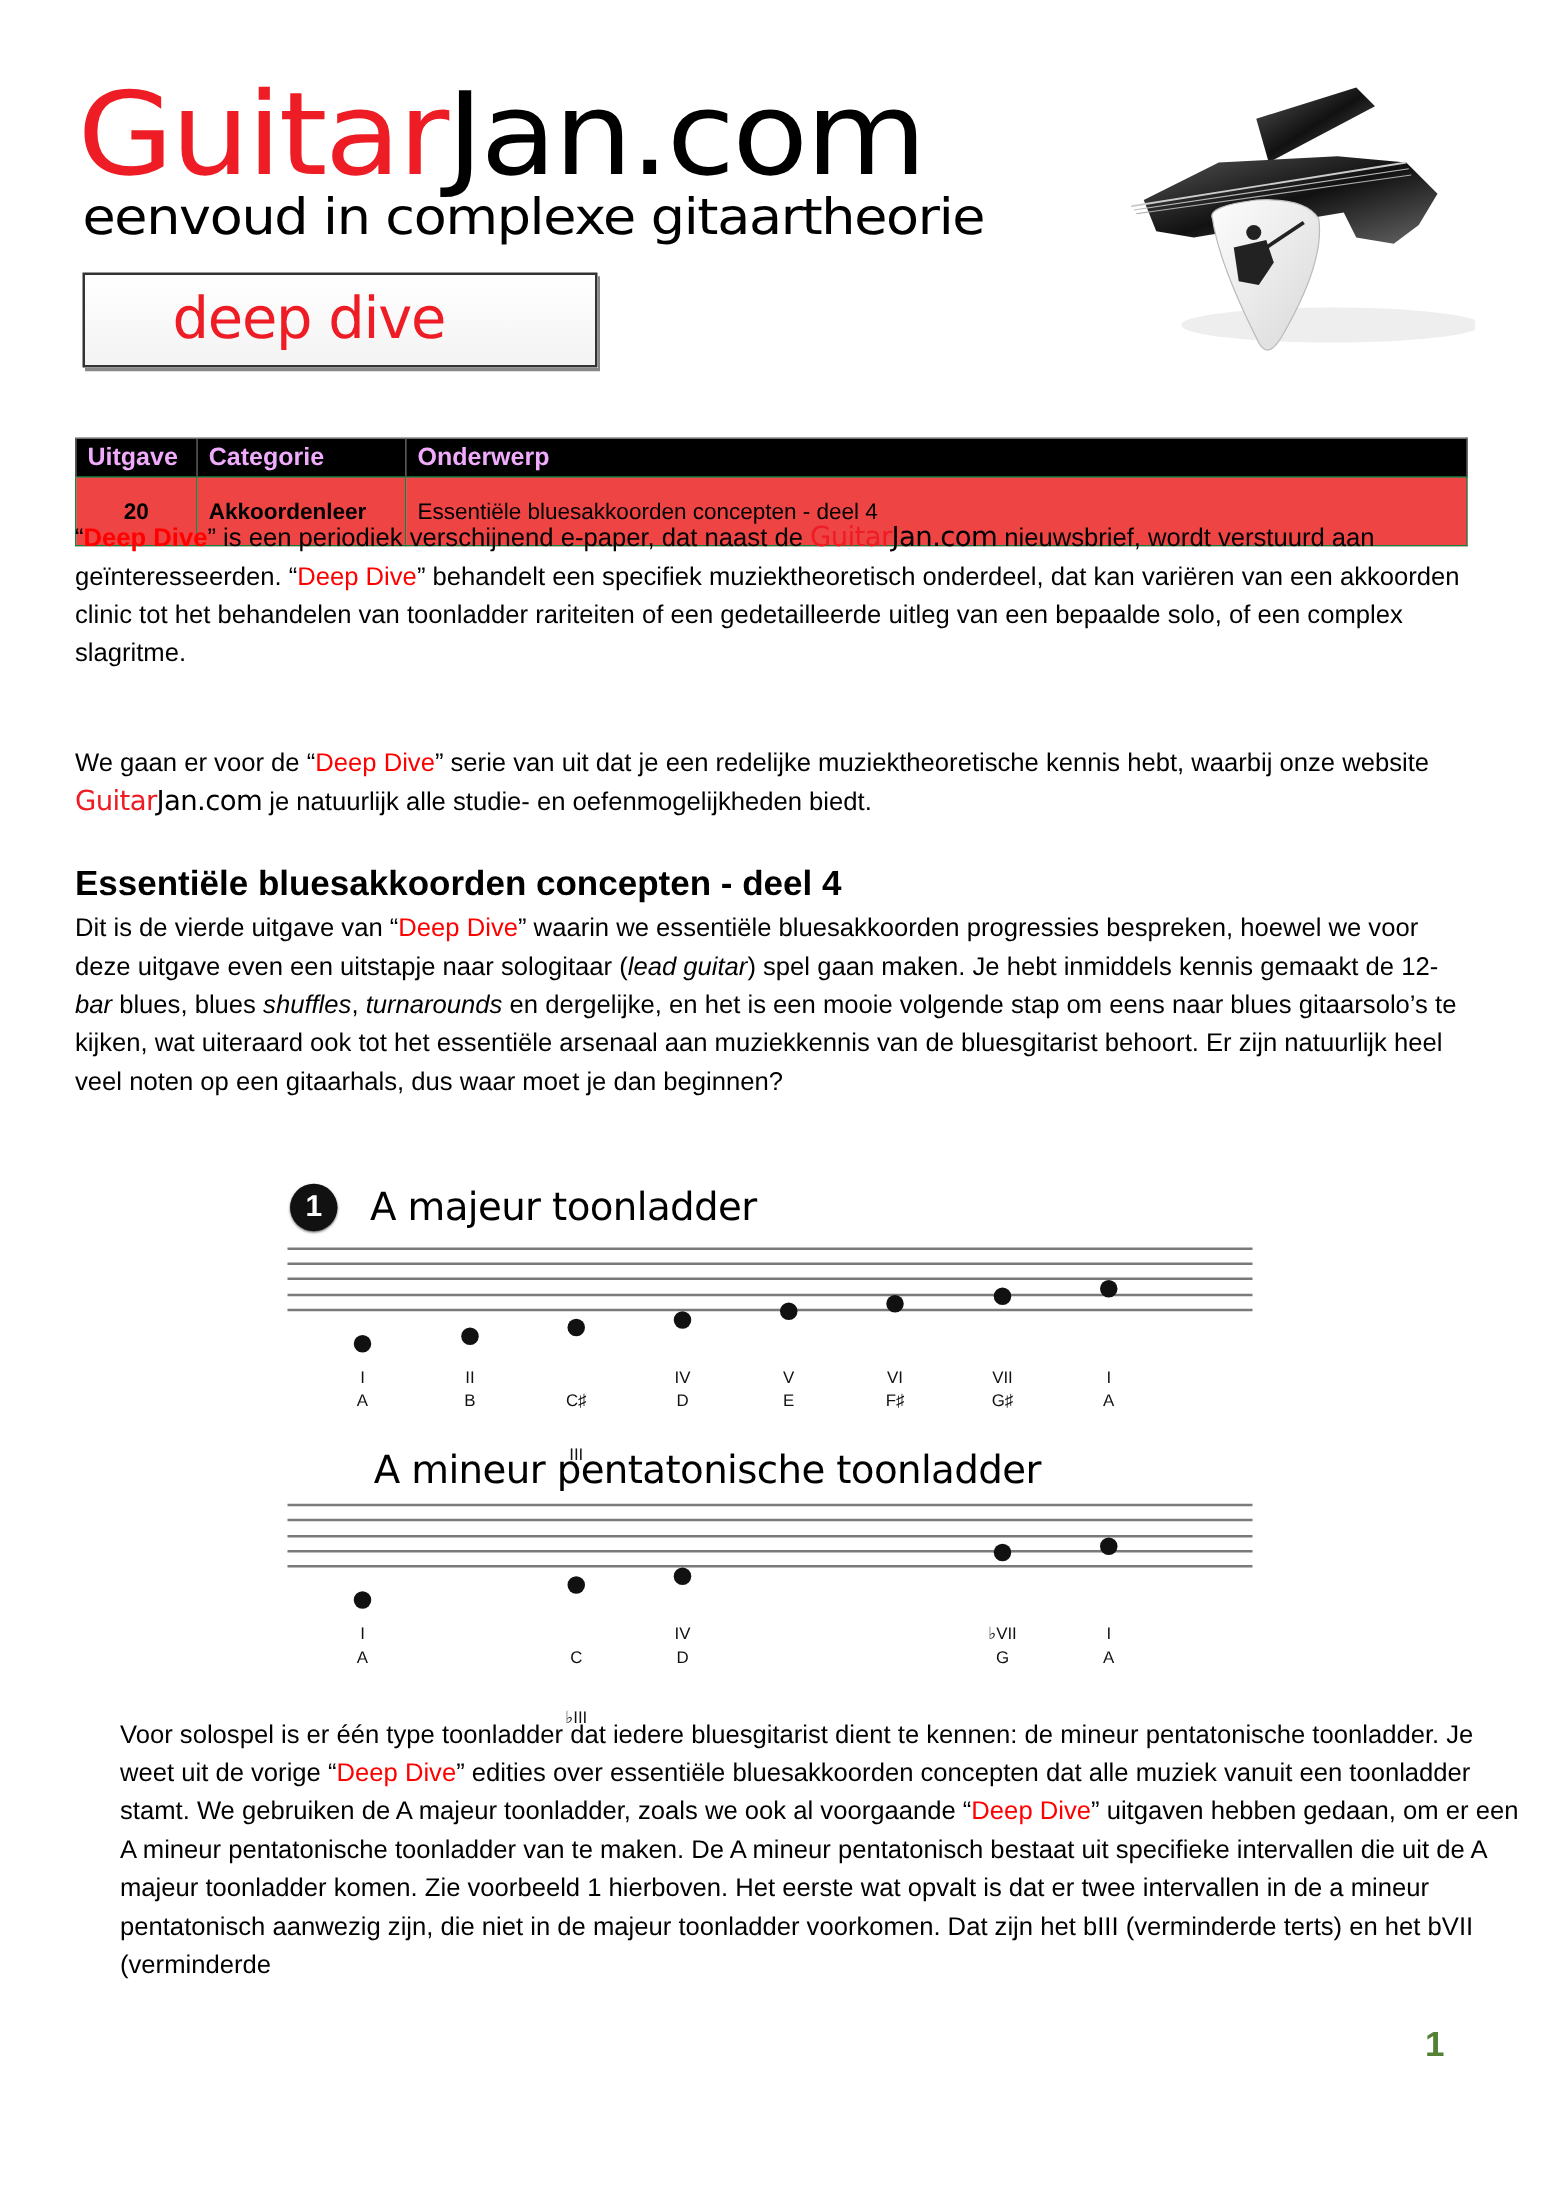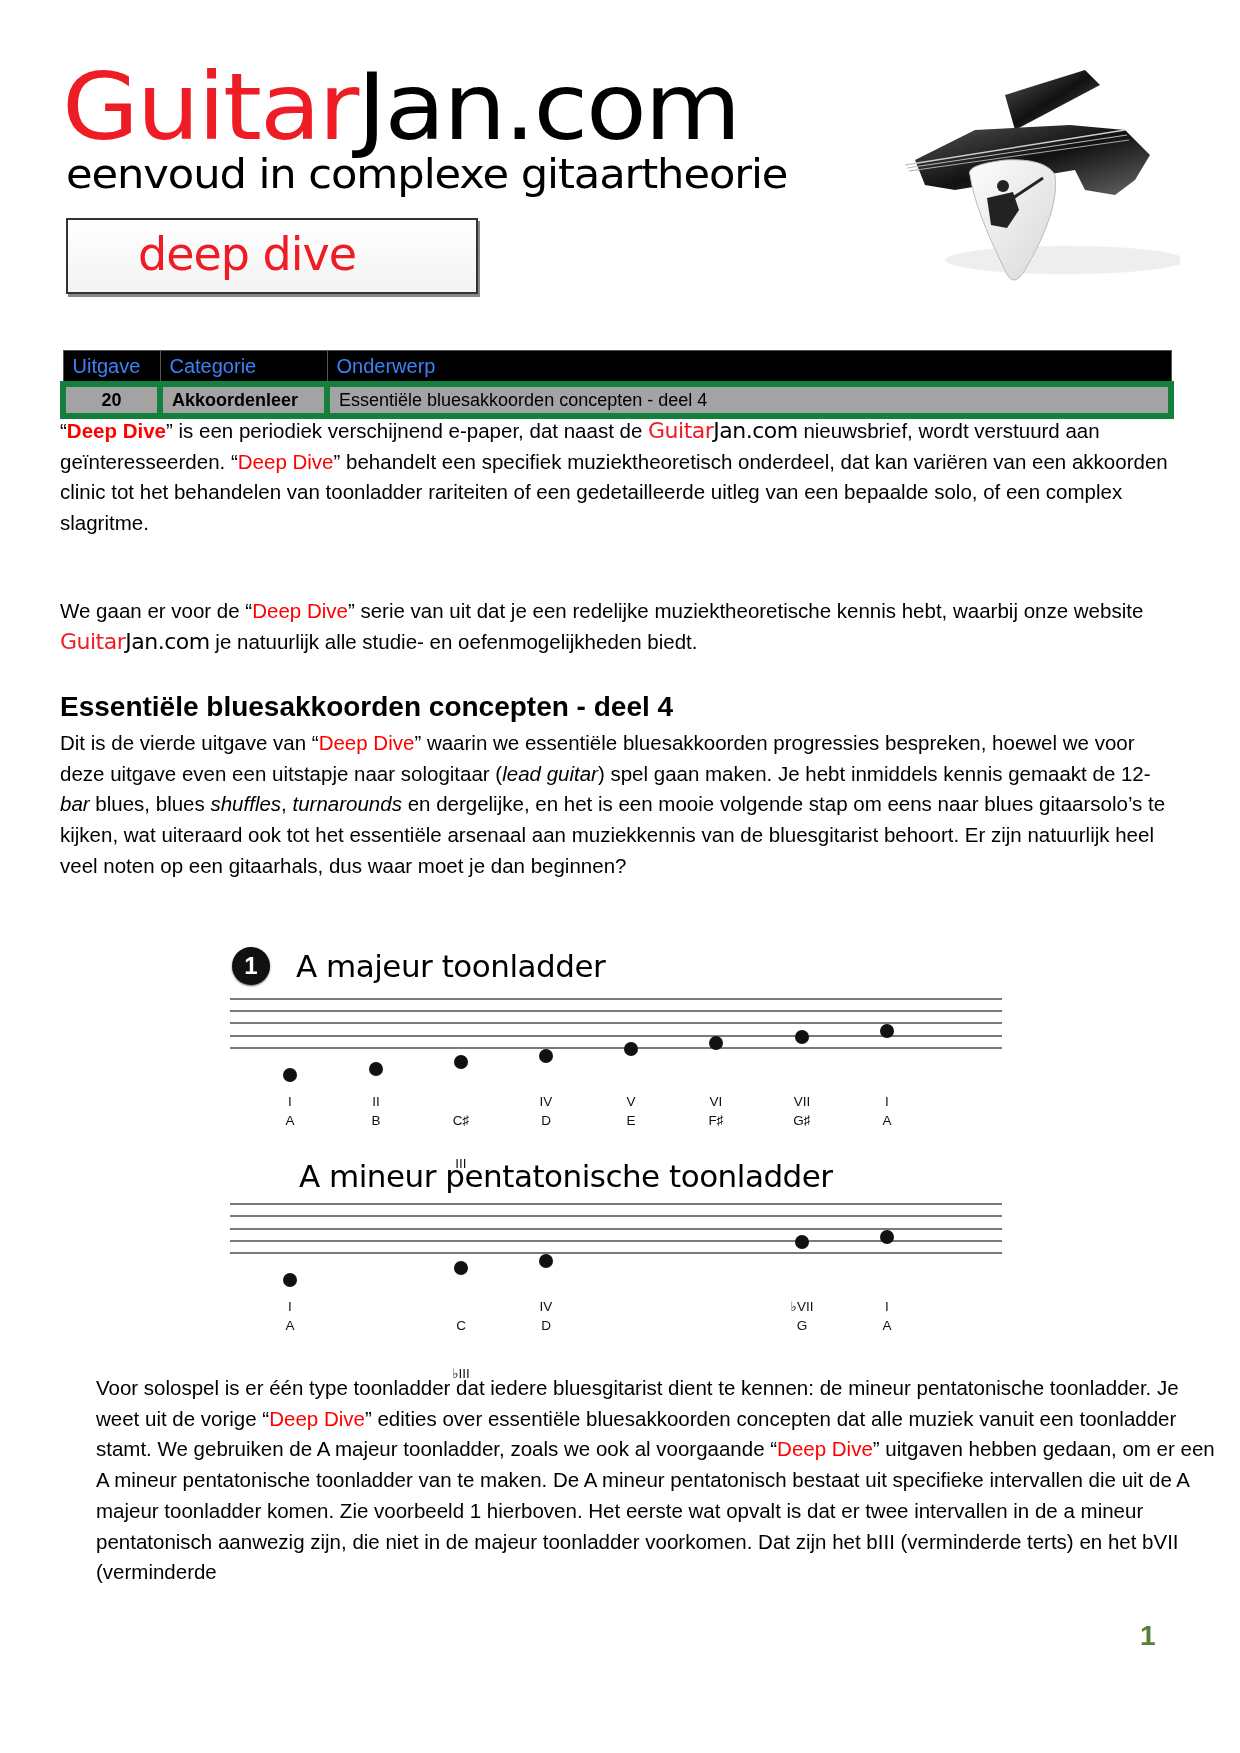--- a/index.html
+++ b/index.html
@@ -14,23 +14,23 @@
   .logo-tag { left: 66px; top: 152px; font-family: "DejaVu Sans", sans-serif; font-size: 40px; line-height: 44px;
               white-space: nowrap; letter-spacing: -1px; transform: scaleX(1.08); transform-origin: left top; color:#000; }
   .dd-box { left: 66px; top: 218px; width: 408px; height: 72px; border: 2px solid #333;
             box-shadow: 2px 3px 0 #888; background: linear-gradient(#fff, #f3f3f3); }
   .dd-text { position: absolute; left: 70px; top: 6px; font-family: "DejaVu Sans", sans-serif; font-size: 46px;
              line-height: 56px; color: #ee1c24; letter-spacing: -1px; }
   .hero { left: 895px; top: 60px; width: 285px; height: 250px; }
   
   table.info { position: absolute; left: 60px; top: 350px; width: 1114px; border-collapse: collapse;
                font-family: "Liberation Sans", sans-serif; }
-  table.info th { background: #000; color: #3b82f6; font-weight: normal; font-size: 20px; text-align: left;
+  table.info th { background: #000; color: #f0abfc; font-weight: bold; font-size: 20px; text-align: left;
                   padding: 2px 9px; height: 26px; border-left: 1px solid #555; }
-  table.info td { border: 6px solid #15803d; font-size: 18px; padding: 0 9px; height: 26px; background: #a3a3a3; }
+  table.info td { border: 1px solid #15803d; font-size: 18px; padding: 14px 9px; height: 26px; background: #ef4444; }
   table.info td.num { text-align: center; font-weight: bold; }
   table.info td.cat { font-weight: bold; }
   table.info { border: 1px solid #555; }
   
   .p { left: 60px; width: 1120px; font-size: 20.5px; line-height: 30.7px; }
   .red { color: #ff0000; }
   .b { font-weight: bold; }
   .i { font-style: italic; }
   .inline-logo { font-family: "DejaVu Sans", sans-serif; font-size: 22px; letter-spacing: -0.5px; }
   .h2 { left: 60px; top: 690px; font-size: 28px; font-weight: bold; line-height: 34px; }

